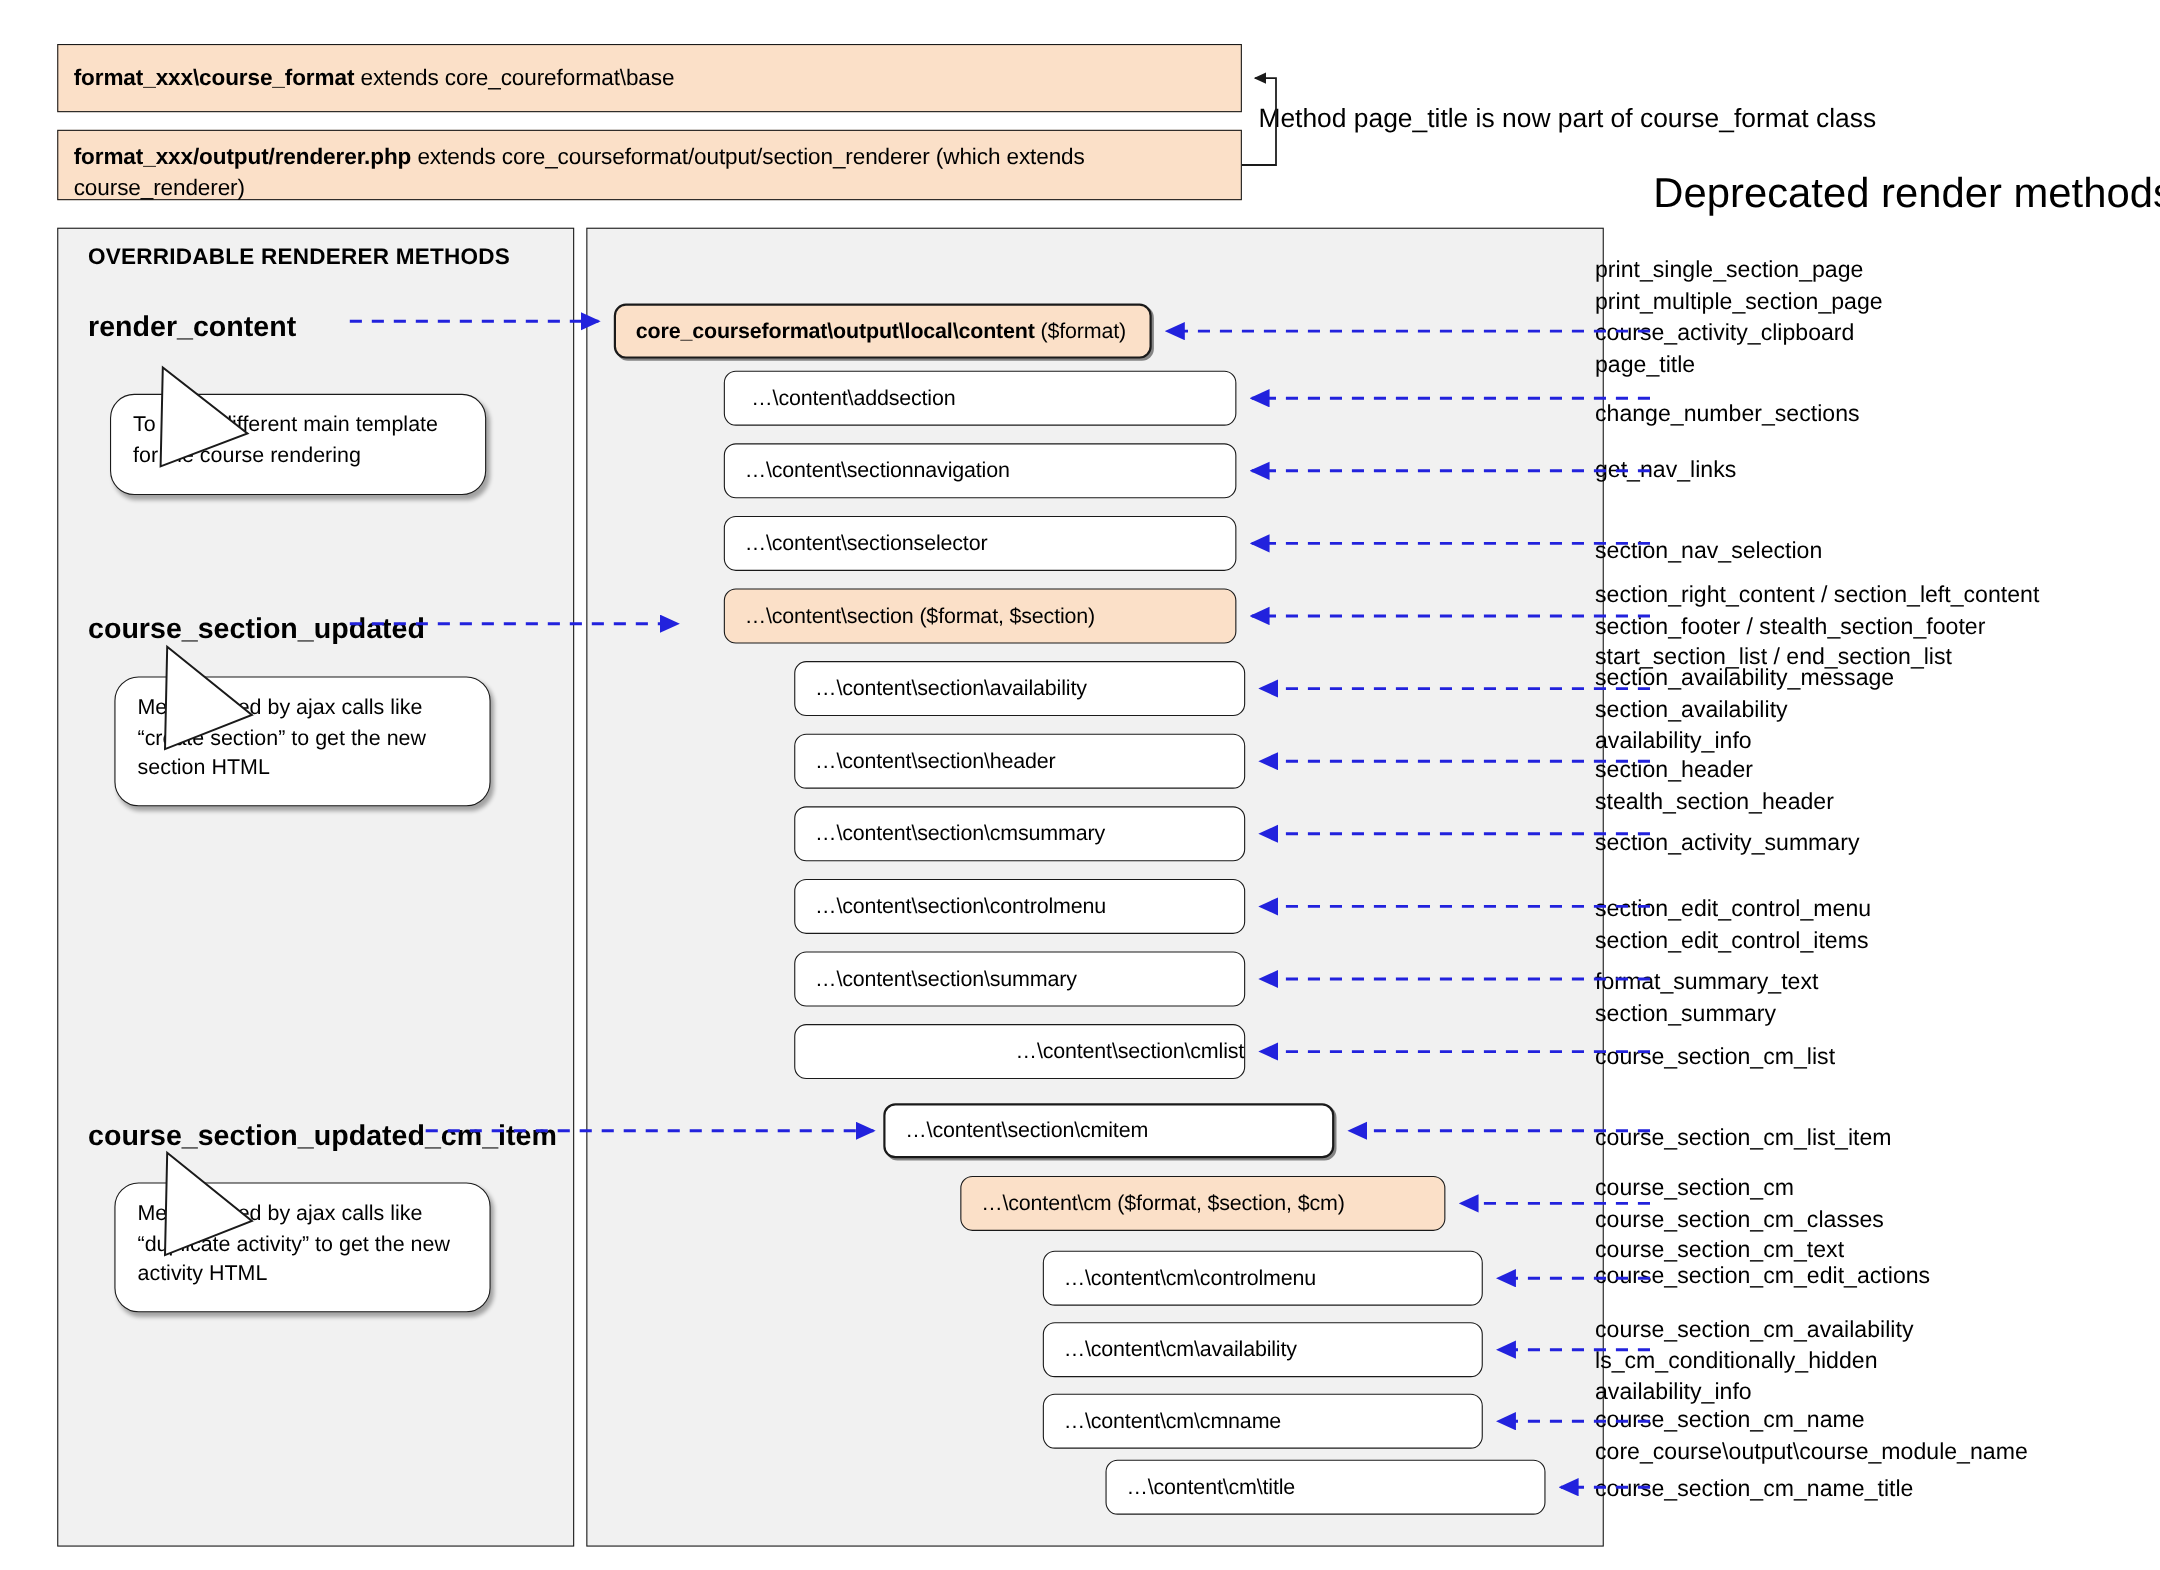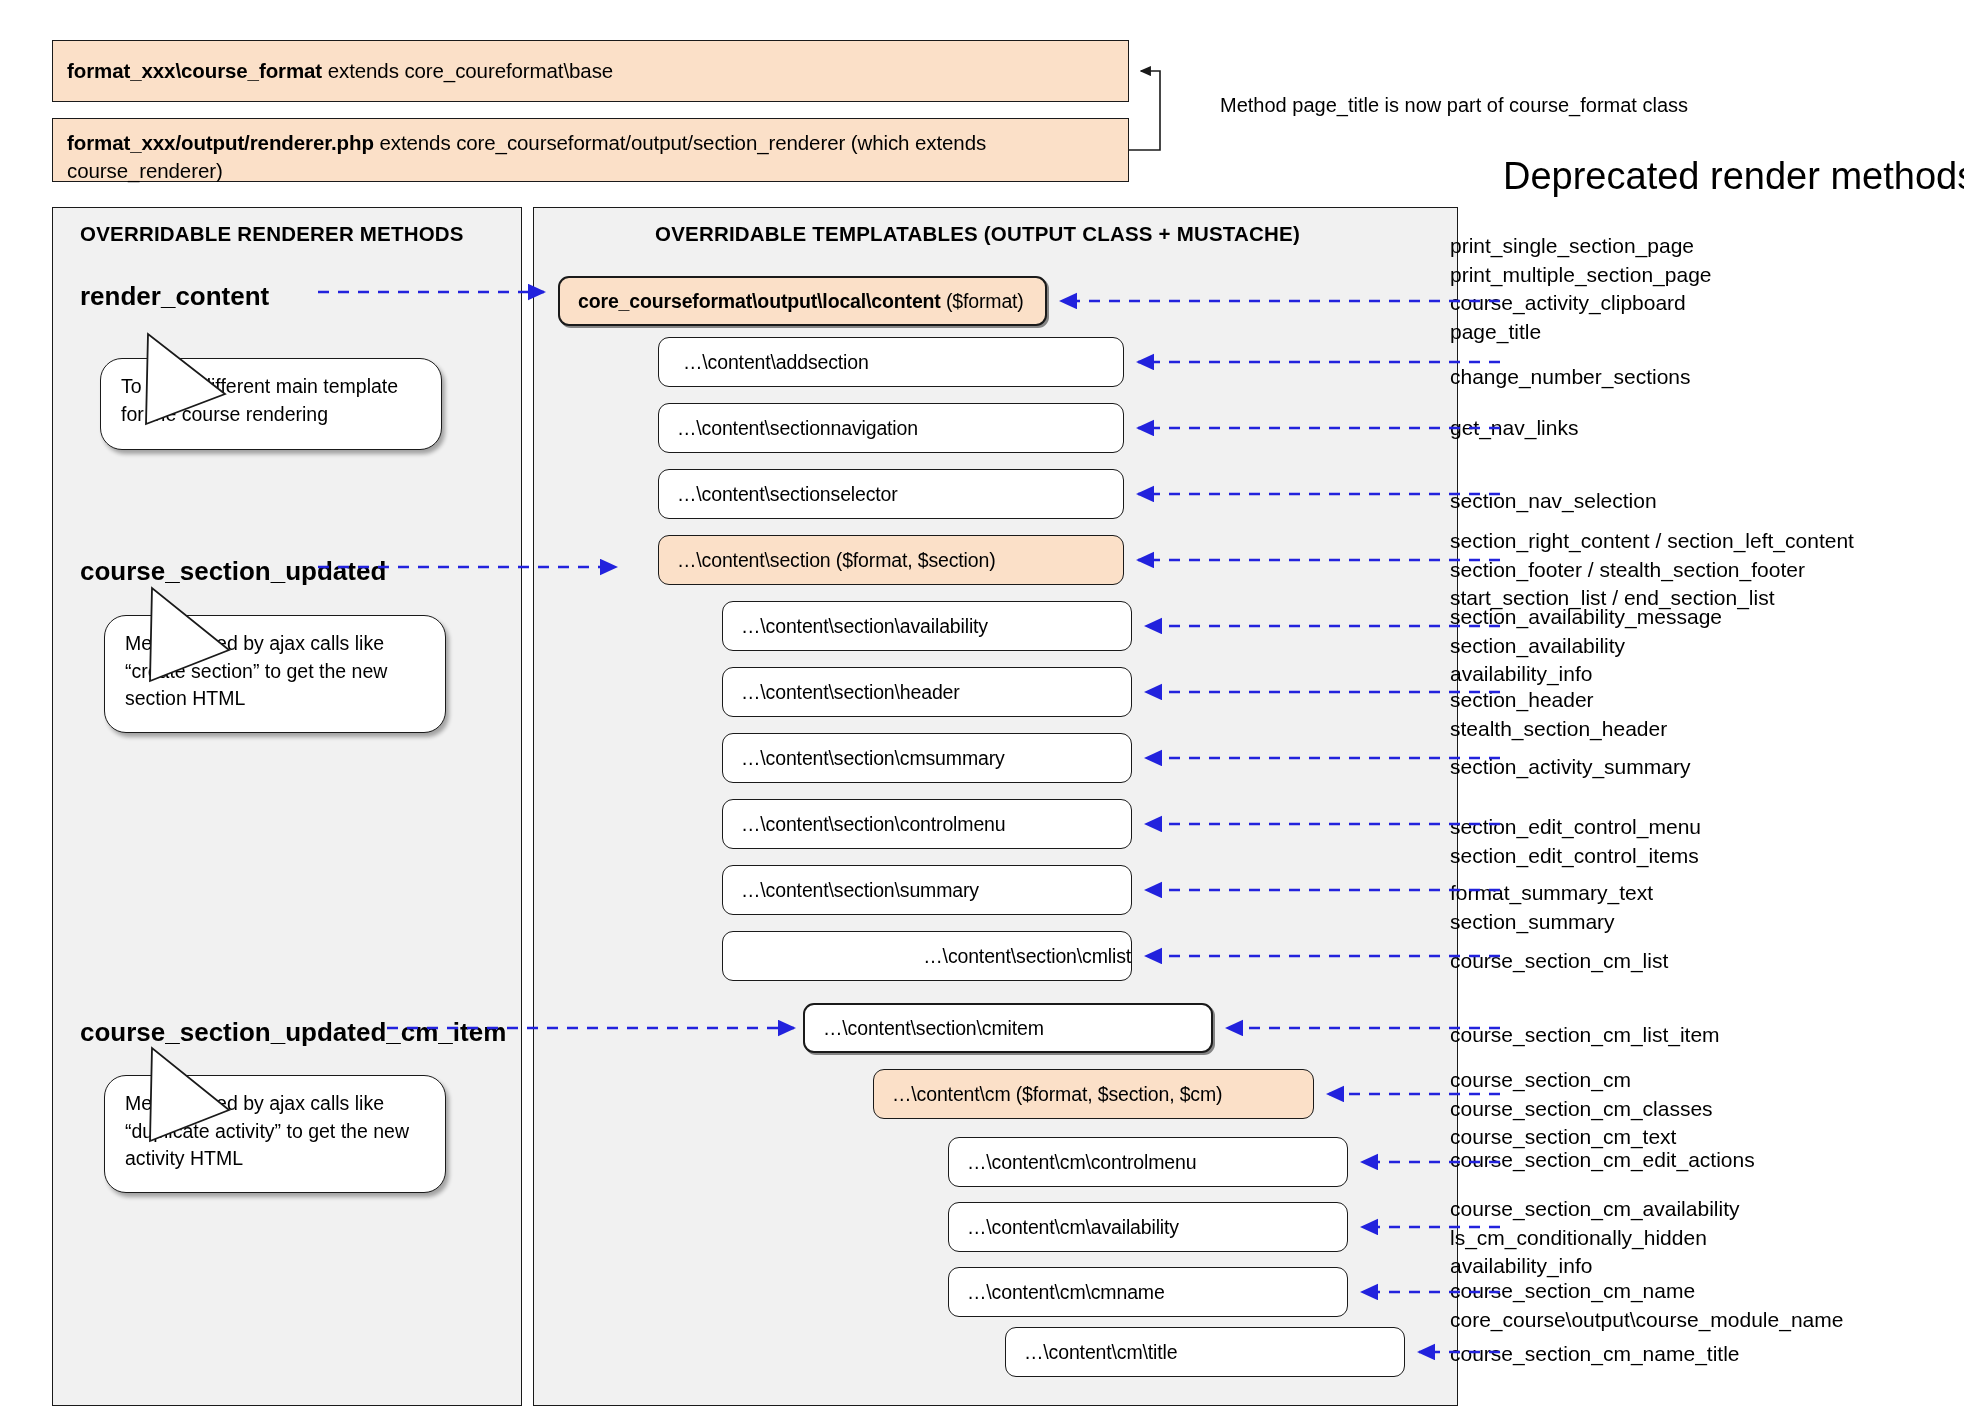--- a/index.html
+++ b/index.html
@@ -35,23 +35,23 @@
     padding: 8px 14px;
     letter-spacing: -0.1px;
   }
   .hdrbox b { font-weight: 700; }
 
   #hdr-format   { left: 52px;  top: 40px;  width: 1077px; height: 62px; }
   #hdr-renderer { left: 52px;  top: 118px; width: 1077px; height: 64px; align-items: flex-start; padding-top: 10px;}
 
   .note-text {
     position: absolute;
-    left: 1220px;
+    left: 1144px;
     top: 94px;
-    font-size: 20px;
+    font-size: 24px;
     white-space: nowrap;
   }
 
   .dep-title {
     position: absolute;
     left: 1503px;
     top: 155px;
     font-size: 38px;
     white-space: nowrap;
   }
@@ -151,21 +151,20 @@
   </div>
 
   <div class="note-text">Method page_title is now part of course_format class</div>
 
   <div class="dep-title">Deprecated render methods (33)</div>
 
   <div class="panel" id="panel-left"></div>
   <div class="panel" id="panel-mid"></div>
 
   <div class="panel-title" id="title-left">OVERRIDABLE RENDERER METHODS</div>
-  <div class="panel-title" id="title-mid">OVERRIDABLE TEMPLATABLES (OUTPUT CLASS + MUSTACHE)</div>
 
   <div class="method-label" id="m-render-content">render_content</div>
   <div class="method-label" id="m-section-updated">course_section_updated</div>
   <div class="method-label" id="m-cm-item">course_section_updated_cm_item</div>
 
   <div class="callout" id="co-1">To use a different main template for the course rendering</div>
   <div class="callout" id="co-2">Method used by ajax calls like “create section” to get the new section HTML</div>
   <div class="callout" id="co-3">Method used by ajax calls like “duplicate activity” to get the new activity HTML</div>
 
   <div id="tbox-host">

